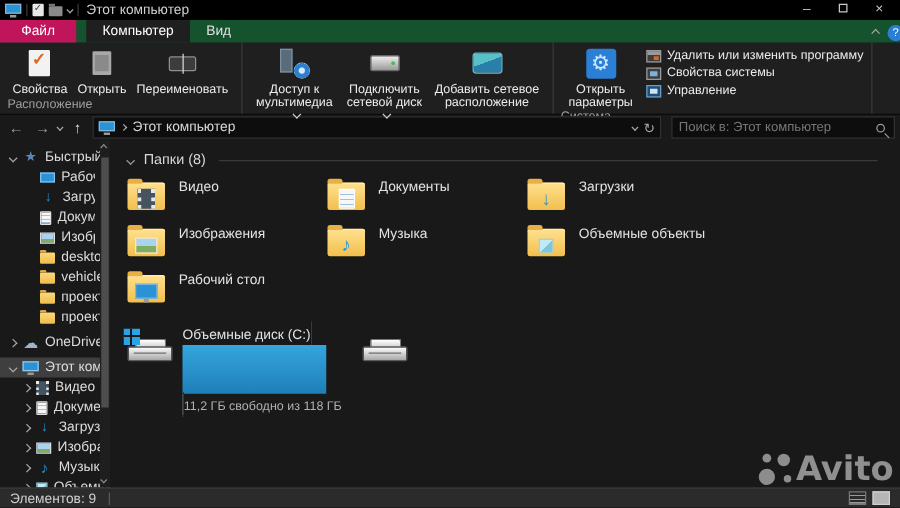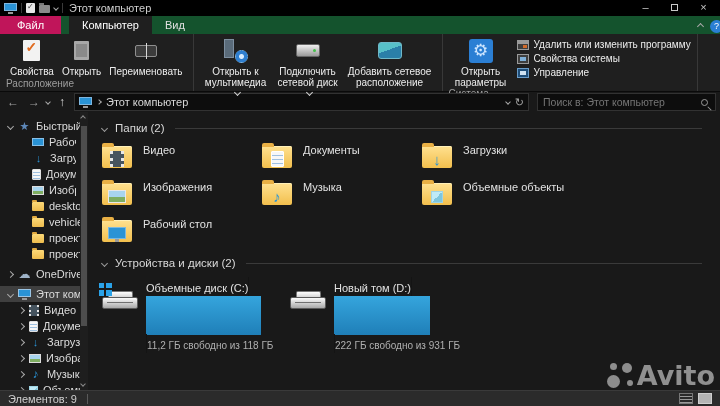--- a/index.html
+++ b/index.html
@@ -223,21 +223,21 @@
 
   <div class="rgroup">
     <div class="rbuttons">
       <div class="rbtn" style="max-width:72px">
         <span class="icon-slot">
             <span class="icon-media">
               <span class="tower"></span>
               <span class="disc"></span>
             </span>
           </span>
-        <span class="btext dd">Открыть к мультимедиа</span>
+        <span class="btext dd">Доступ к мультимедиа</span>
       </div>
       <div class="rbtn" style="max-width:72px">
         <span class="icon-slot">
             <span class="icon-mapdrive"></span>
           </span>
         <span class="btext dd">Подключить сетевой диск</span>
       </div>
       <div class="rbtn" style="max-width:92px">
         <span class="icon-slot">
             <span class="icon-addnet"></span>
@@ -386,21 +386,21 @@
     <div class="sscroll">
       <span class="chev up tiny a-up"></span>
       <span class="thumb"></span>
       <span class="chev down tiny a-dn"></span>
     </div>
   </div>
 
   <div class="content">
     <div class="gheader">
       <span class="chev down"></span>
-      <span>Папки (2)</span>
+      <span>Папки (8)</span>
       <span class="line"></span>
     </div>
     <div class="tiles">
       <div class="tile">
         <span class="ficon">
             <span class="folder"></span>
             <span class="ovl ovl-film"></span>
           </span>
         <span class="tlabel">Видео</span>
       </div>
@@ -441,48 +441,38 @@
       </div>
       <div class="tile">
         <span class="ficon">
             <span class="folder"></span>
             <span class="ovl ovl-screen"></span>
           </span>
         <span class="tlabel">Рабочий стол</span>
       </div>
     </div>
 
-    <div class="gheader">
-      <span class="chev down"></span>
-      <span>Устройства и диски (2)</span>
-      <span class="line"></span>
-    </div>
     <div class="dtiles">
       <div class="dtile">
         <span class="drv">
           <span class="winlogo"></span>
           <span class="drv-top"></span>
             <span class="drv-body"></span>
         </span>
         <span class="dinfo">
           <span class="dname">Объемные диск (C:)</span>
           <span class="dbar"><span class="dfill" style="width: 90%;"></span></span>
           <span class="dfree">11,2 ГБ свободно из 118 ГБ</span>
         </span>
       </div>
       <div class="dtile">
         <span class="drv">
           <span class="drv-top"></span>
             <span class="drv-body"></span>
         </span>
-        <span class="dinfo">
-          <span class="dname">Новый том (D:)</span>
-          <span class="dbar"><span class="dfill" style="width: 76%;"></span></span>
-          <span class="dfree">222 ГБ свободно из 931 ГБ</span>
-        </span>
       </div>
     </div>
   </div>
 </div>
 
 <div class="statusbar">
   <span>Элементов: 9</span>
   <span class="status-sep"></span>
   <div class="viewbtns">
     <span class="vb vb-details"></span>

